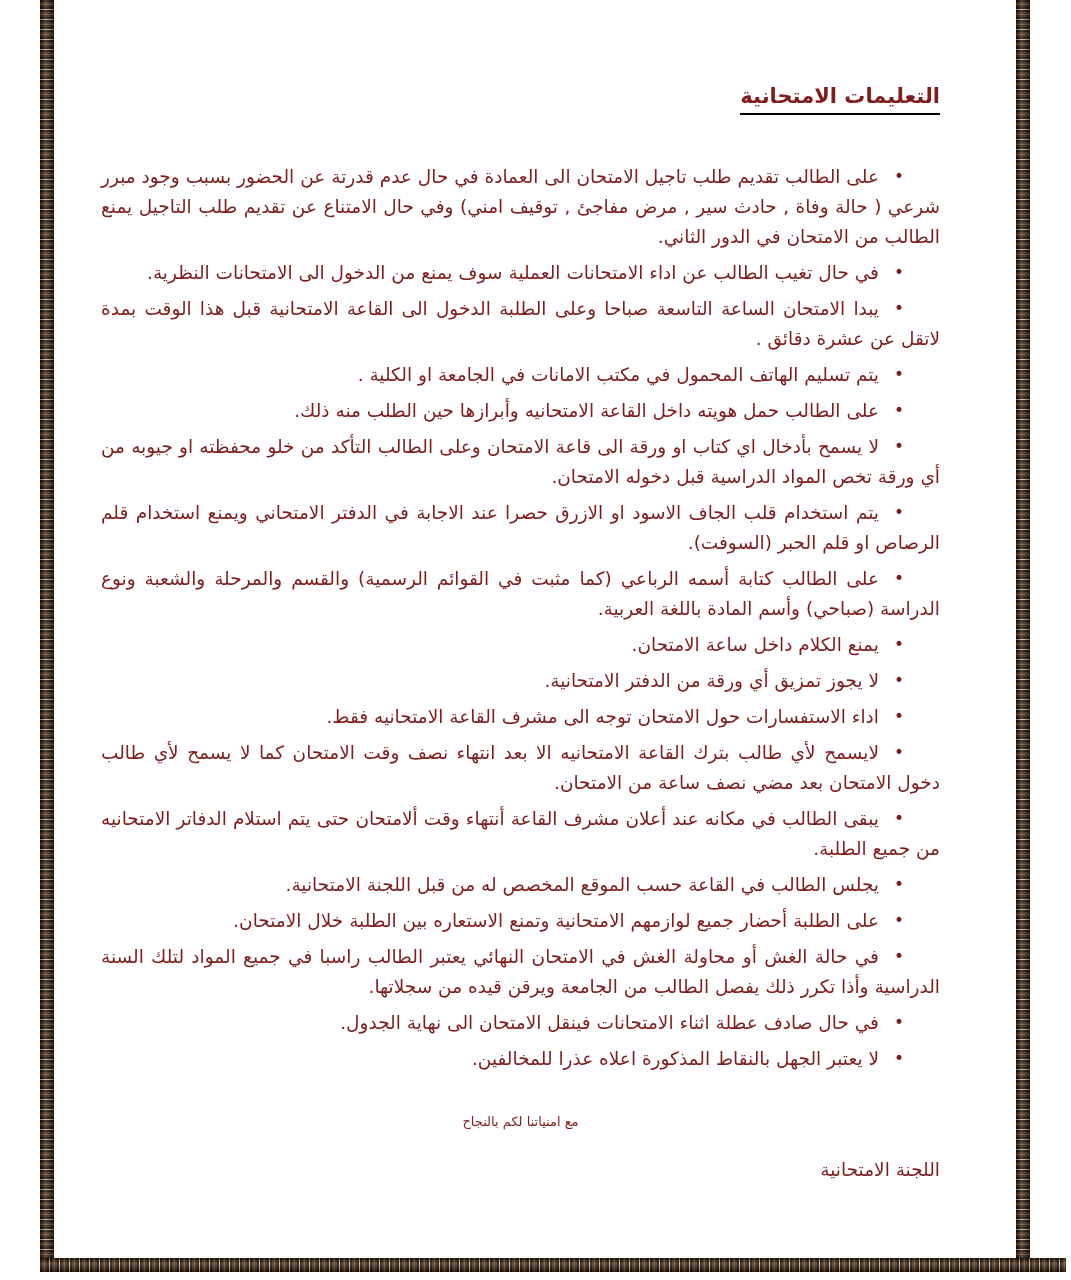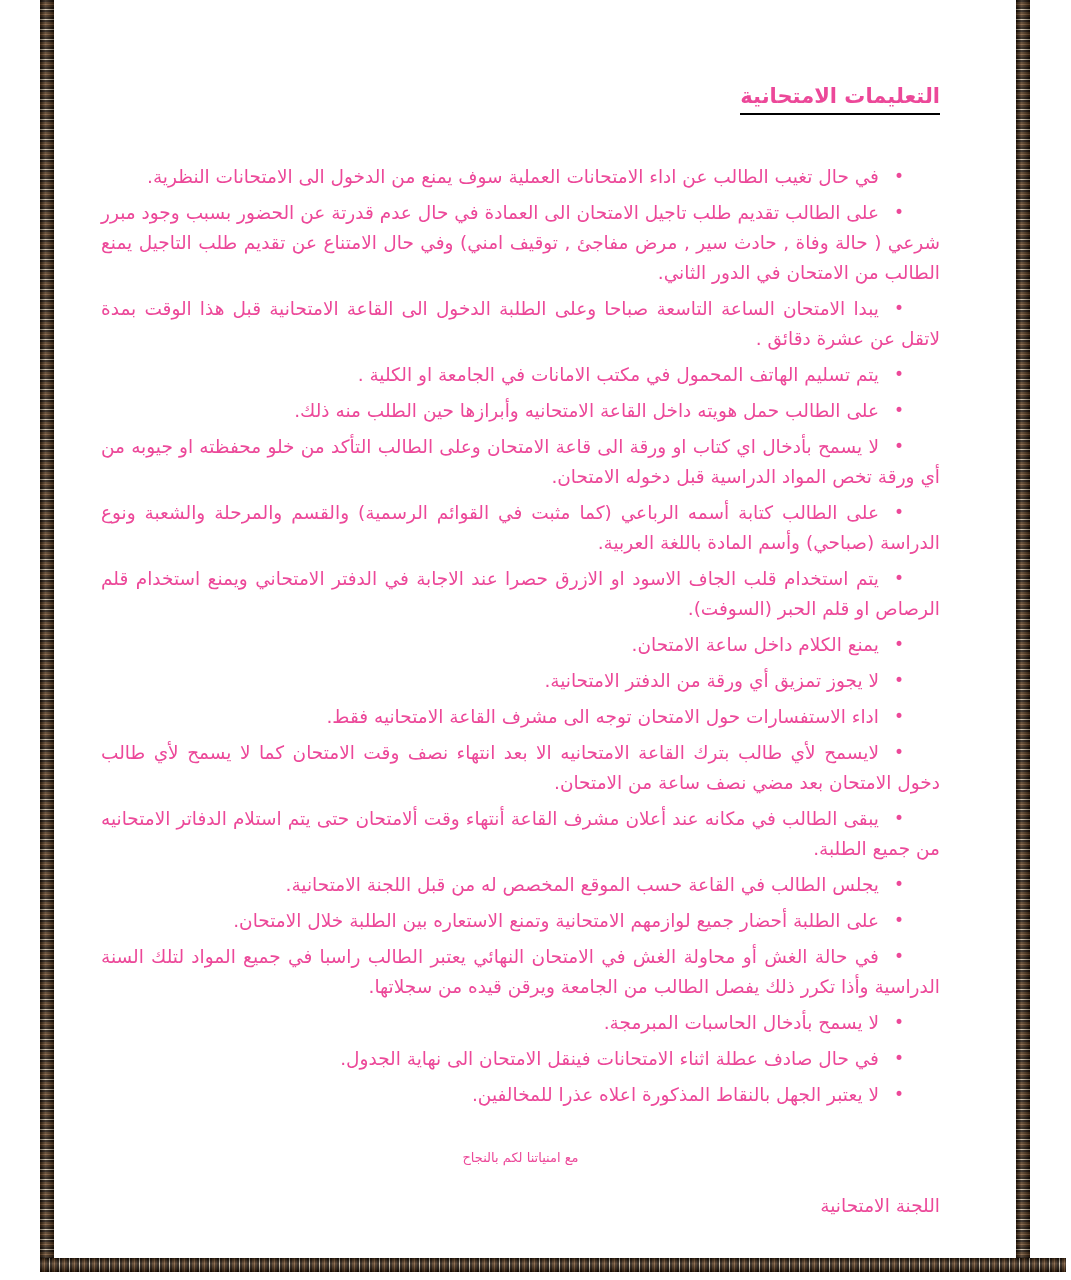--- a/index.html
+++ b/index.html
@@ -3,21 +3,21 @@
 <meta charset="utf-8">
 <style>
   html,body{margin:0;padding:0;background:#ffffff;}
   .page{
     position:relative;
     width:1071px;
     height:1280px;
     background:#ffffff;
     overflow:hidden;
     font-family:"DejaVu Sans", sans-serif;
-    color:#ec4899;
+    color:#7f1d1d;
   }
   
   .chain{position:absolute;}
   .chain-v{
     width:14px;
     background-image:
       linear-gradient(to right, rgba(0,0,0,.45), rgba(255,255,255,.18) 40%, rgba(0,0,0,.40)),
       repeating-linear-gradient(to bottom,
         #1c1006 0px, #1c1006 2px,
         #4a2f16 2px, #4a2f16 4px,
@@ -100,37 +100,36 @@
   <div class="chain chain-v chain-right"></div>
   <div class="chain chain-h chain-bottom"></div>
 
   <div class="content">
 
     <div class="title-row">
       <h1>التعليمات الامتحانية</h1>
     </div>
 
     <div class="instructions">
+        <div class="item"><span class="bullet">•</span><span>على الطالب تقديم طلب تاجيل الامتحان الى العمادة في حال عدم قدرتة عن الحضور بسبب وجود مبرر شرعي ( حالة وفاة , حادث سير , مرض مفاجئ , توقيف امني) وفي حال الامتناع عن تقديم طلب التاجيل يمنع الطالب من الامتحان في الدور الثاني.</span></div>
         <div class="item"><span class="bullet">•</span><span>في حال تغيب الطالب عن اداء الامتحانات العملية سوف يمنع من الدخول الى الامتحانات النظرية.</span></div>
-        <div class="item"><span class="bullet">•</span><span>على الطالب تقديم طلب تاجيل الامتحان الى العمادة في حال عدم قدرتة عن الحضور بسبب وجود مبرر شرعي ( حالة وفاة , حادث سير , مرض مفاجئ , توقيف امني) وفي حال الامتناع عن تقديم طلب التاجيل يمنع الطالب من الامتحان في الدور الثاني.</span></div>
         <div class="item"><span class="bullet">•</span><span>يبدا الامتحان الساعة التاسعة صباحا وعلى الطلبة الدخول الى القاعة الامتحانية قبل هذا الوقت بمدة لاتقل عن عشرة دقائق .</span></div>
         <div class="item"><span class="bullet">•</span><span>يتم تسليم الهاتف المحمول في مكتب الامانات في الجامعة او الكلية .</span></div>
         <div class="item"><span class="bullet">•</span><span>على الطالب حمل هويته داخل القاعة الامتحانيه وأبرازها حين الطلب منه ذلك.</span></div>
         <div class="item"><span class="bullet">•</span><span>لا يسمح بأدخال اي كتاب او ورقة الى قاعة الامتحان وعلى الطالب التأكد من خلو محفظته او جيوبه من أي ورقة تخص المواد الدراسية قبل دخوله الامتحان.</span></div>
+        <div class="item"><span class="bullet">•</span><span>يتم استخدام قلب الجاف الاسود او الازرق حصرا عند الاجابة في الدفتر الامتحاني ويمنع استخدام قلم الرصاص او قلم الحبر (السوفت).</span></div>
         <div class="item"><span class="bullet">•</span><span>على الطالب كتابة أسمه الرباعي (كما مثبت في القوائم الرسمية) والقسم والمرحلة والشعبة ونوع الدراسة (صباحي) وأسم المادة باللغة العربية.</span></div>
-        <div class="item"><span class="bullet">•</span><span>يتم استخدام قلب الجاف الاسود او الازرق حصرا عند الاجابة في الدفتر الامتحاني ويمنع استخدام قلم الرصاص او قلم الحبر (السوفت).</span></div>
         <div class="item"><span class="bullet">•</span><span>يمنع الكلام داخل ساعة الامتحان.</span></div>
         <div class="item"><span class="bullet">•</span><span>لا يجوز تمزيق أي ورقة من الدفتر الامتحانية.</span></div>
         <div class="item"><span class="bullet">•</span><span>اداء الاستفسارات حول الامتحان توجه الى مشرف القاعة الامتحانيه فقط.</span></div>
         <div class="item"><span class="bullet">•</span><span>لايسمح لأي طالب بترك القاعة الامتحانيه الا بعد انتهاء نصف وقت الامتحان كما لا يسمح لأي طالب دخول الامتحان بعد مضي نصف ساعة من الامتحان.</span></div>
         <div class="item"><span class="bullet">•</span><span>يبقى الطالب في مكانه عند أعلان مشرف القاعة أنتهاء وقت ألامتحان حتى يتم استلام الدفاتر الامتحانيه من جميع الطلبة.</span></div>
         <div class="item"><span class="bullet">•</span><span>يجلس الطالب في القاعة حسب الموقع المخصص له من قبل اللجنة الامتحانية.</span></div>
         <div class="item"><span class="bullet">•</span><span>على الطلبة أحضار جميع لوازمهم الامتحانية وتمنع الاستعاره بين الطلبة خلال الامتحان.</span></div>
         <div class="item"><span class="bullet">•</span><span>في حالة الغش أو محاولة الغش في الامتحان النهائي يعتبر الطالب راسبا في جميع المواد لتلك السنة الدراسية وأذا تكرر ذلك يفصل الطالب من الجامعة ويرقن قيده من سجلاتها.</span></div>
-        <div class="item"><span class="bullet">•</span><span>لا يسمح بأدخال الحاسبات المبرمجة.</span></div>
         <div class="item"><span class="bullet">•</span><span>في حال صادف عطلة اثناء الامتحانات فينقل الامتحان الى نهاية الجدول.</span></div>
         <div class="item"><span class="bullet">•</span><span>لا يعتبر الجهل بالنقاط المذكورة اعلاه عذرا للمخالفين.</span></div>
       </div>
 
     <div class="closing">مع امنياتنا لكم بالنجاح</div>
 
     <div class="signature">اللجنة الامتحانية</div>
 
   </div>
 </div>

